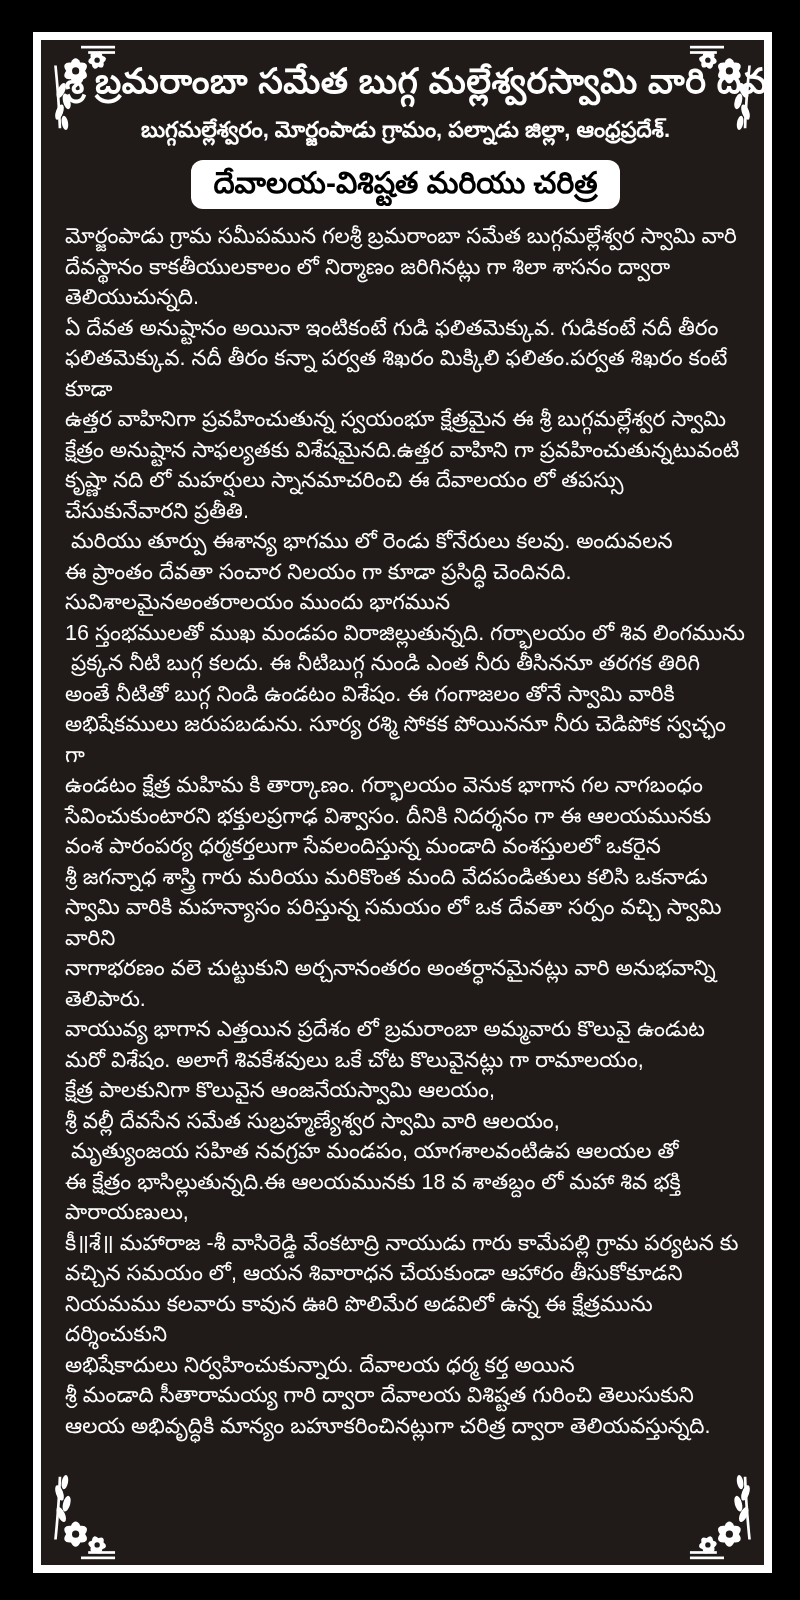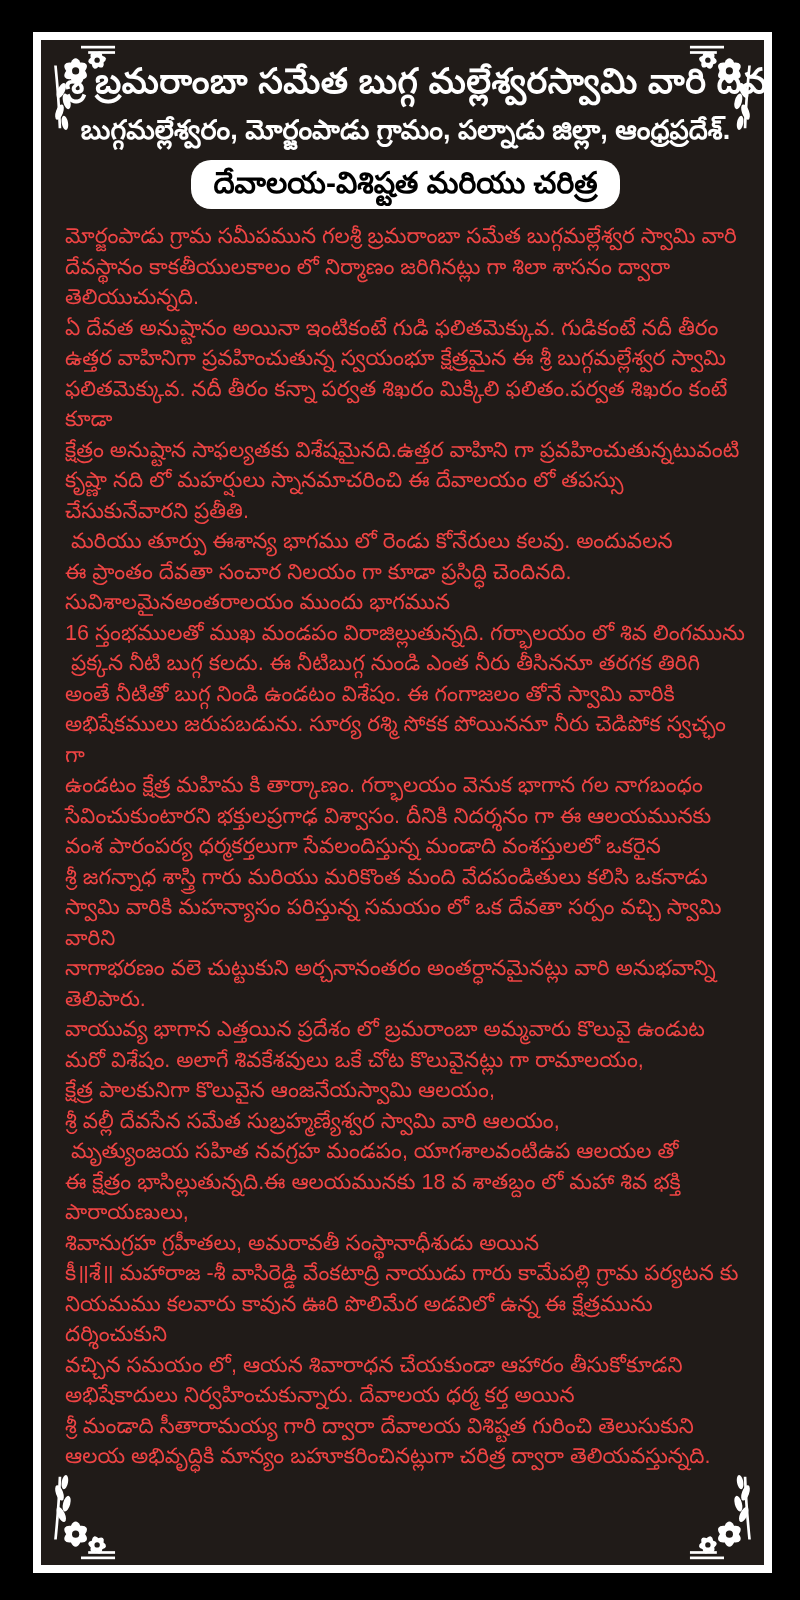--- a/index.html
+++ b/index.html
@@ -29,46 +29,46 @@
     text-align: center;
     font-size: 35px;
     font-weight: bold;
     line-height: 46px;
     margin-top: 8px;
     letter-spacing: 0.5px;
     white-space: nowrap;
   }
   .subtitle {
     text-align: center;
-    font-size: 27px;
+    font-size: 22px;
     font-weight: bold;
     line-height: 40px;
     margin-top: 6px;
     white-space: nowrap;
   }
   .section-heading-box {
     width: fit-content;
     margin: 10px auto 0 auto;
     background: #ffffff;
     color: #000000;
-    border-radius: 20px;
+    border-radius: 12px;
     padding: 3px 22px 6px 22px;
     font-size: 30px;
     font-weight: bold;
     line-height: 40px;
     white-space: nowrap;
   }
   .body-block {
     margin-top: 12px;
     font-size: 21.5px;
     line-height: 30.5px;
   }
   .body-line {
     white-space: pre-wrap;
-    color: #ef4444;
+    color: #ffffff;
   }
   .corner {
     position: absolute;
     width: 72px; height: 86px;
     pointer-events: none;
   }
   .corner svg { width: 100%; height: 100%; }
   .corner.tl { left: 4px; top: 4px; }
   .corner.tr { right: 4px; top: 4px; transform: scaleX(-1); }
   .corner.bl { left: 4px; bottom: 4px; transform: scaleY(-1); }
@@ -183,22 +183,22 @@
       </div>
 
       <div class="title">శ్రీ బ్రమరాంబా సమేత బుగ్గ మల్లేశ్వరస్వామి వారి దేవస్థానము</div>
       <div class="subtitle">బుగ్గమల్లేశ్వరం, మోర్జంపాడు గ్రామం, పల్నాడు జిల్లా, ఆంధ్రప్రదేశ్.</div>
       <div class="section-heading-box">దేవాలయ-విశిష్టత మరియు చరిత్ర</div>
 
       <div class="body-block">
           <div class="body-line">మోర్జంపాడు గ్రామ సమీపమున గలశ్రీ బ్రమరాంబా సమేత బుగ్గమల్లేశ్వర స్వామి వారి</div>
           <div class="body-line">దేవస్థానం కాకతీయులకాలం లో నిర్మాణం జరిగినట్లు గా శిలా శాసనం ద్వారా తెలియుచున్నది.</div>
           <div class="body-line">ఏ దేవత అనుష్టానం అయినా ఇంటికంటే గుడి ఫలితమెక్కువ. గుడికంటే నదీ తీరం</div>
+          <div class="body-line">ఫలితమెక్కువ. నదీ తీరం కన్నా పర్వత శిఖరం మిక్కిలి ఫలితం.పర్వత శిఖరం కంటే కూడా</div>
           <div class="body-line">ఉత్తర వాహినిగా ప్రవహించుతున్న స్వయంభూ క్షేత్రమైన ఈ శ్రీ బుగ్గమల్లేశ్వర స్వామి</div>
-          <div class="body-line">ఫలితమెక్కువ. నదీ తీరం కన్నా పర్వత శిఖరం మిక్కిలి ఫలితం.పర్వత శిఖరం కంటే కూడా</div>
           <div class="body-line">క్షేత్రం అనుష్టాన సాఫల్యతకు విశేషమైనది.ఉత్తర వాహిని గా ప్రవహించుతున్నటువంటి</div>
           <div class="body-line">కృష్ణా నది లో మహర్షులు స్నానమాచరించి ఈ దేవాలయం లో తపస్సు చేసుకునేవారని ప్రతీతి.</div>
           <div class="body-line"> మరియు తూర్పు ఈశాన్య భాగము లో రెండు కోనేరులు కలవు. అందువలన</div>
           <div class="body-line">ఈ ప్రాంతం దేవతా సంచార నిలయం గా కూడా ప్రసిద్ధి చెందినది.</div>
           <div class="body-line">సువిశాలమైనఅంతరాలయం ముందు భాగమున</div>
           <div class="body-line">16 స్తంభములతో ముఖ మండపం విరాజిల్లుతున్నది. గర్భాలయం లో శివ లింగమును</div>
           <div class="body-line"> ప్రక్కన నీటి బుగ్గ కలదు. ఈ నీటిబుగ్గ నుండి ఎంత నీరు తీసిననూ తరగక తిరిగి</div>
           <div class="body-line">అంతే నీటితో బుగ్గ నిండి ఉండటం విశేషం. ఈ గంగాజలం తోనే స్వామి వారికి</div>
           <div class="body-line">అభిషేకములు జరుపబడును. సూర్య రశ్మి సోకక పోయిననూ నీరు చెడిపోక స్వచ్ఛం గా</div>
           <div class="body-line">ఉండటం క్షేత్ర మహిమ కి తార్కాణం. గర్భాలయం వెనుక భాగాన గల నాగబంధం</div>
@@ -206,24 +206,23 @@
           <div class="body-line">వంశ పారంపర్య ధర్మకర్తలుగా సేవలందిస్తున్న మండాది వంశస్తులలో ఒకరైన</div>
           <div class="body-line">శ్రీ జగన్నాధ శాస్త్రి గారు మరియు మరికొంత మంది వేదపండితులు కలిసి ఒకనాడు</div>
           <div class="body-line">స్వామి వారికి మహన్యాసం పరిస్తున్న సమయం లో ఒక దేవతా సర్పం వచ్చి స్వామి వారిని</div>
           <div class="body-line">నాగాభరణం వలె చుట్టుకుని అర్చనానంతరం అంతర్ధానమైనట్లు వారి అనుభవాన్ని తెలిపారు.</div>
           <div class="body-line">వాయువ్య భాగాన ఎత్తయిన ప్రదేశం లో బ్రమరాంబా అమ్మవారు కొలువై ఉండుట</div>
           <div class="body-line">మరో విశేషం. అలాగే శివకేశవులు ఒకే చోట కొలువైనట్లు గా రామాలయం,</div>
           <div class="body-line">క్షేత్ర పాలకునిగా కొలువైన ఆంజనేయస్వామి ఆలయం,</div>
           <div class="body-line">శ్రీ వల్లీ దేవసేన సమేత సుబ్రహ్మణ్యేశ్వర స్వామి వారి ఆలయం,</div>
           <div class="body-line"> మృత్యుంజయ సహిత నవగ్రహ మండపం, యాగశాలవంటిఉప ఆలయల తో</div>
           <div class="body-line">ఈ క్షేత్రం భాసిల్లుతున్నది.ఈ ఆలయమునకు 18 వ శాతబ్దం లో మహా శివ భక్తి పారాయణులు,</div>
-          <div class="body-line">శివానుగ్రహ గ్రహీతలు, అమరావతీ సంస్థానాధీశుడు అయిన</div>
           <div class="body-line">కీ॥శే॥ మహారాజ -శీ వాసిరెడ్డి వేంకటాద్రి నాయుడు గారు కామేపల్లి గ్రామ పర్యటన కు</div>
+          <div class="body-line">వచ్చిన సమయం లో, ఆయన శివారాధన చేయకుండా ఆహారం తీసుకోకూడని</div>
           <div class="body-line">నియమము కలవారు కావున ఊరి పొలిమేర అడవిలో ఉన్న ఈ క్షేత్రమును దర్శించుకుని</div>
-          <div class="body-line">వచ్చిన సమయం లో, ఆయన శివారాధన చేయకుండా ఆహారం తీసుకోకూడని</div>
           <div class="body-line">అభిషేకాదులు నిర్వహించుకున్నారు. దేవాలయ ధర్మ కర్త అయిన</div>
           <div class="body-line">శ్రీ మండాది సీతారామయ్య గారి ద్వారా దేవాలయ విశిష్టత గురించి తెలుసుకుని</div>
           <div class="body-line">ఆలయ అభివృద్ధికి మాన్యం బహూకరించినట్లుగా చరిత్ర ద్వారా తెలియవస్తున్నది.</div>
         </div>
 
     </div>
   </div>
 </div>
 
 </body></html>

